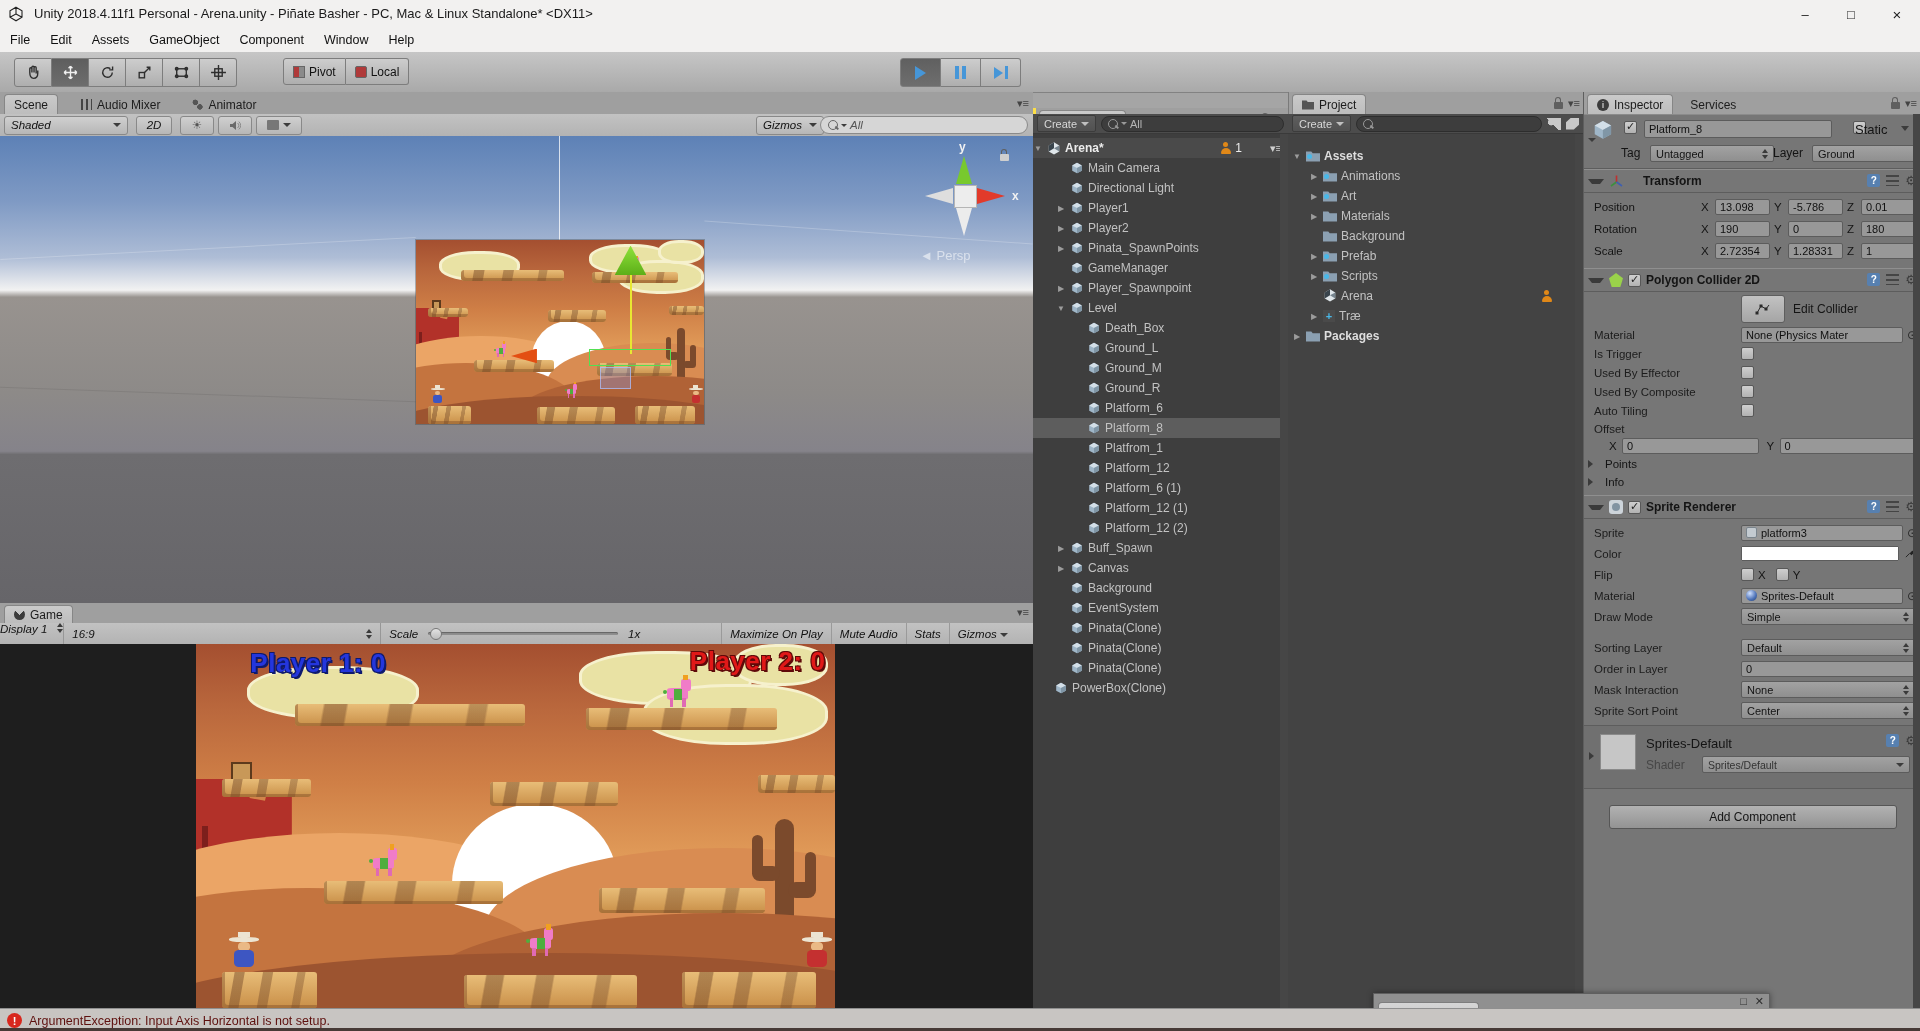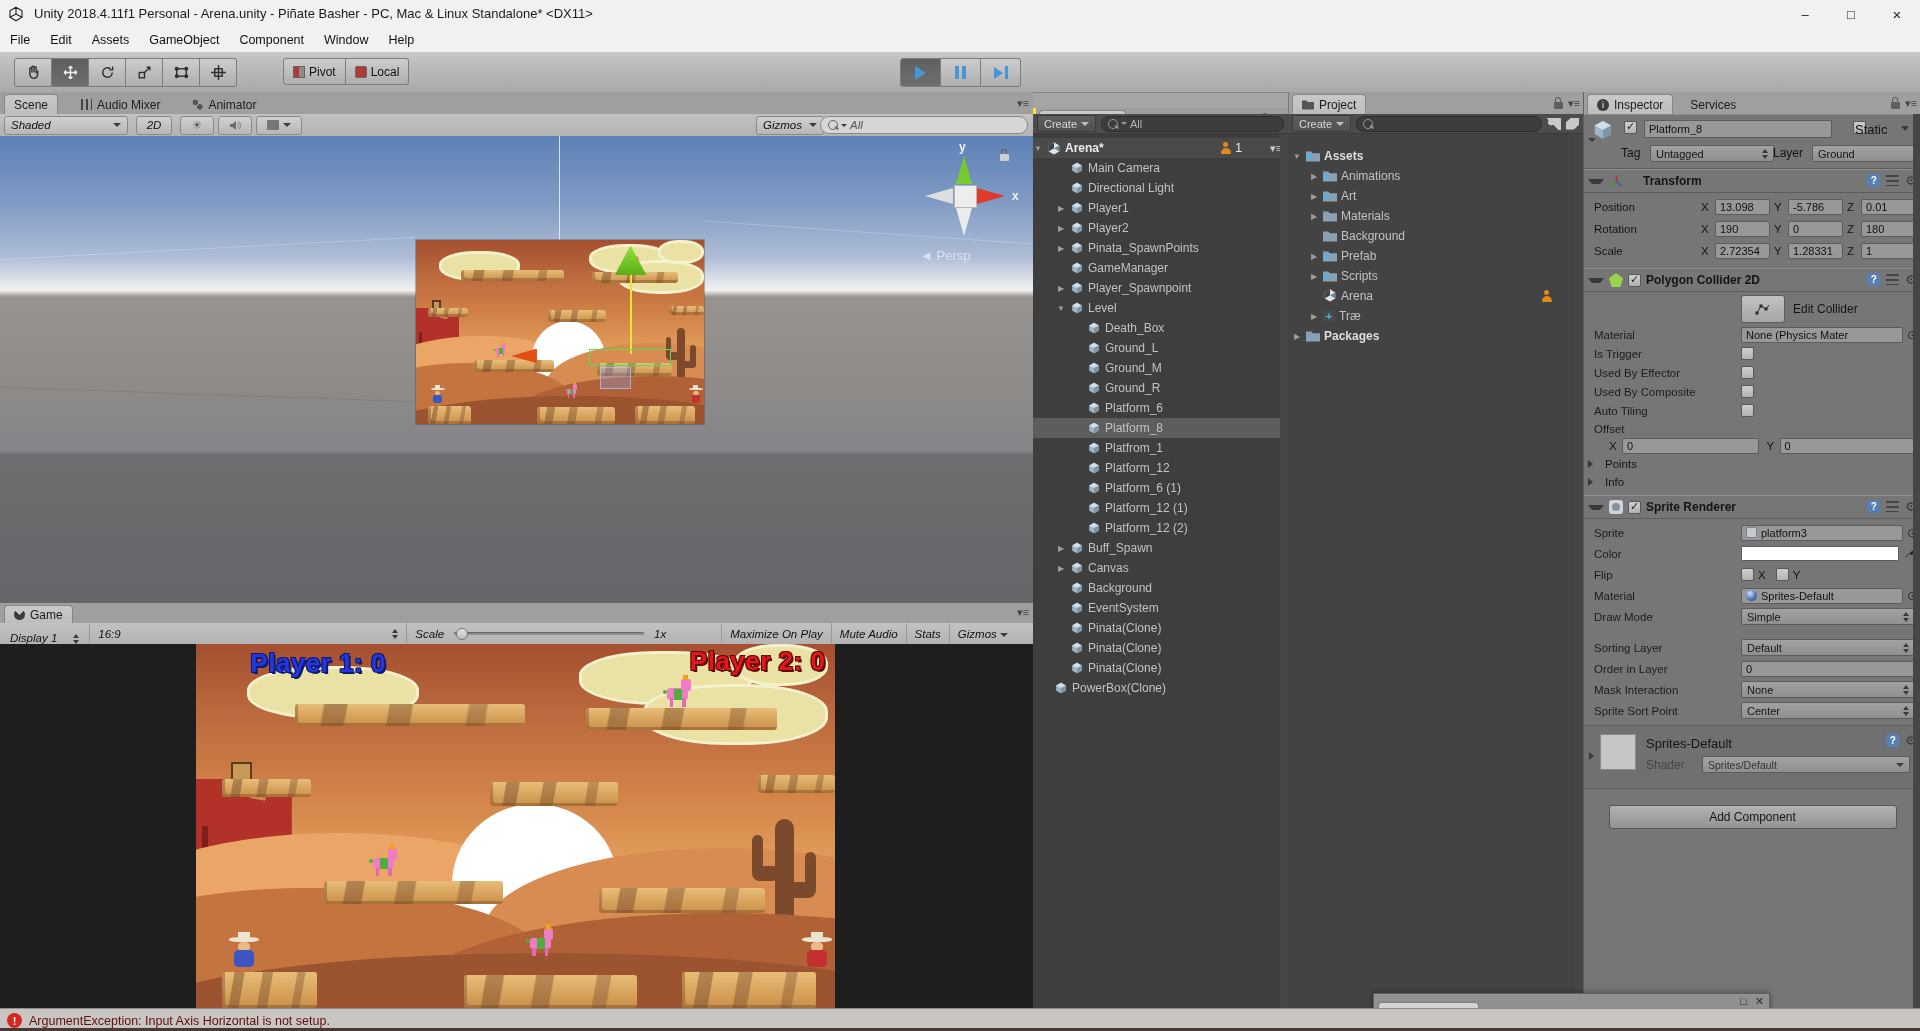--- a/index.html
+++ b/index.html
@@ -413,21 +413,21 @@
     <div class="tab on" style="margin-left:4px;height:17px">
         <span style="width:11px;height:11px;border-radius:50%;background:conic-gradient(from -45deg,transparent 0 90deg,#3c3c3c 90deg 360deg)"></span>
         <span>Game</span>
       </div>
     <div class="panelmenu" style="top:3px">
         <span>▾≡</span>
       </div>
   </div>
 
   <div id="gamebar" style="left:0;top:623px;width:1033px;height:21px">
-    <div style="display:flex;align-items:flex-end;gap:16px;padding:0 10px;height:100%">
+    <div style="display:flex;align-items:flex-start;gap:10px;padding:0 0;height:100%">
         <span>Display 1</span>
         <span class="updn">
           <i class="u"></i>
           <i class="d"></i>
         </span>
       </div>
     <div class="vsep"></div>
     <div style="display:flex;align-items:center;justify-content:space-between;width:300px;padding:0 8px;height:100%">
         <span>16:9</span>
         <span class="updn">

